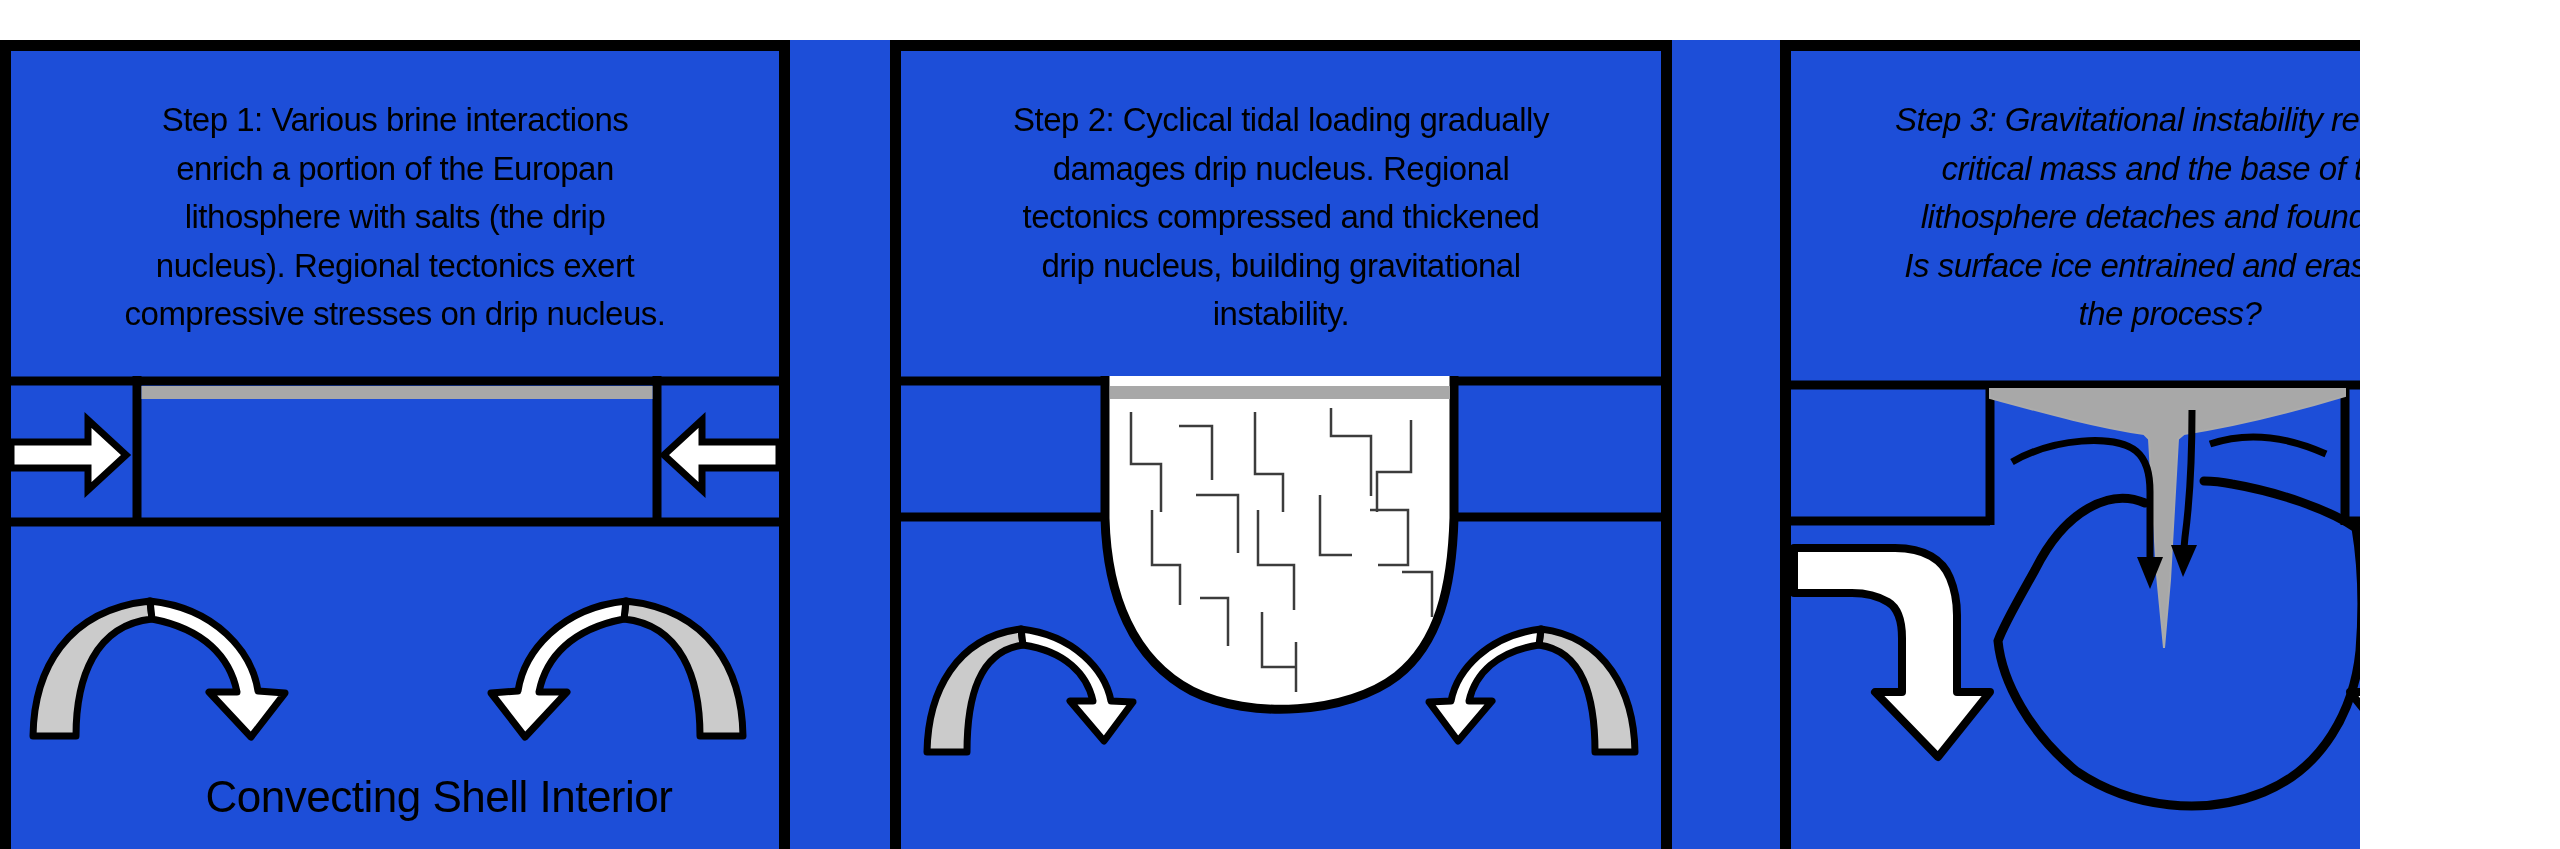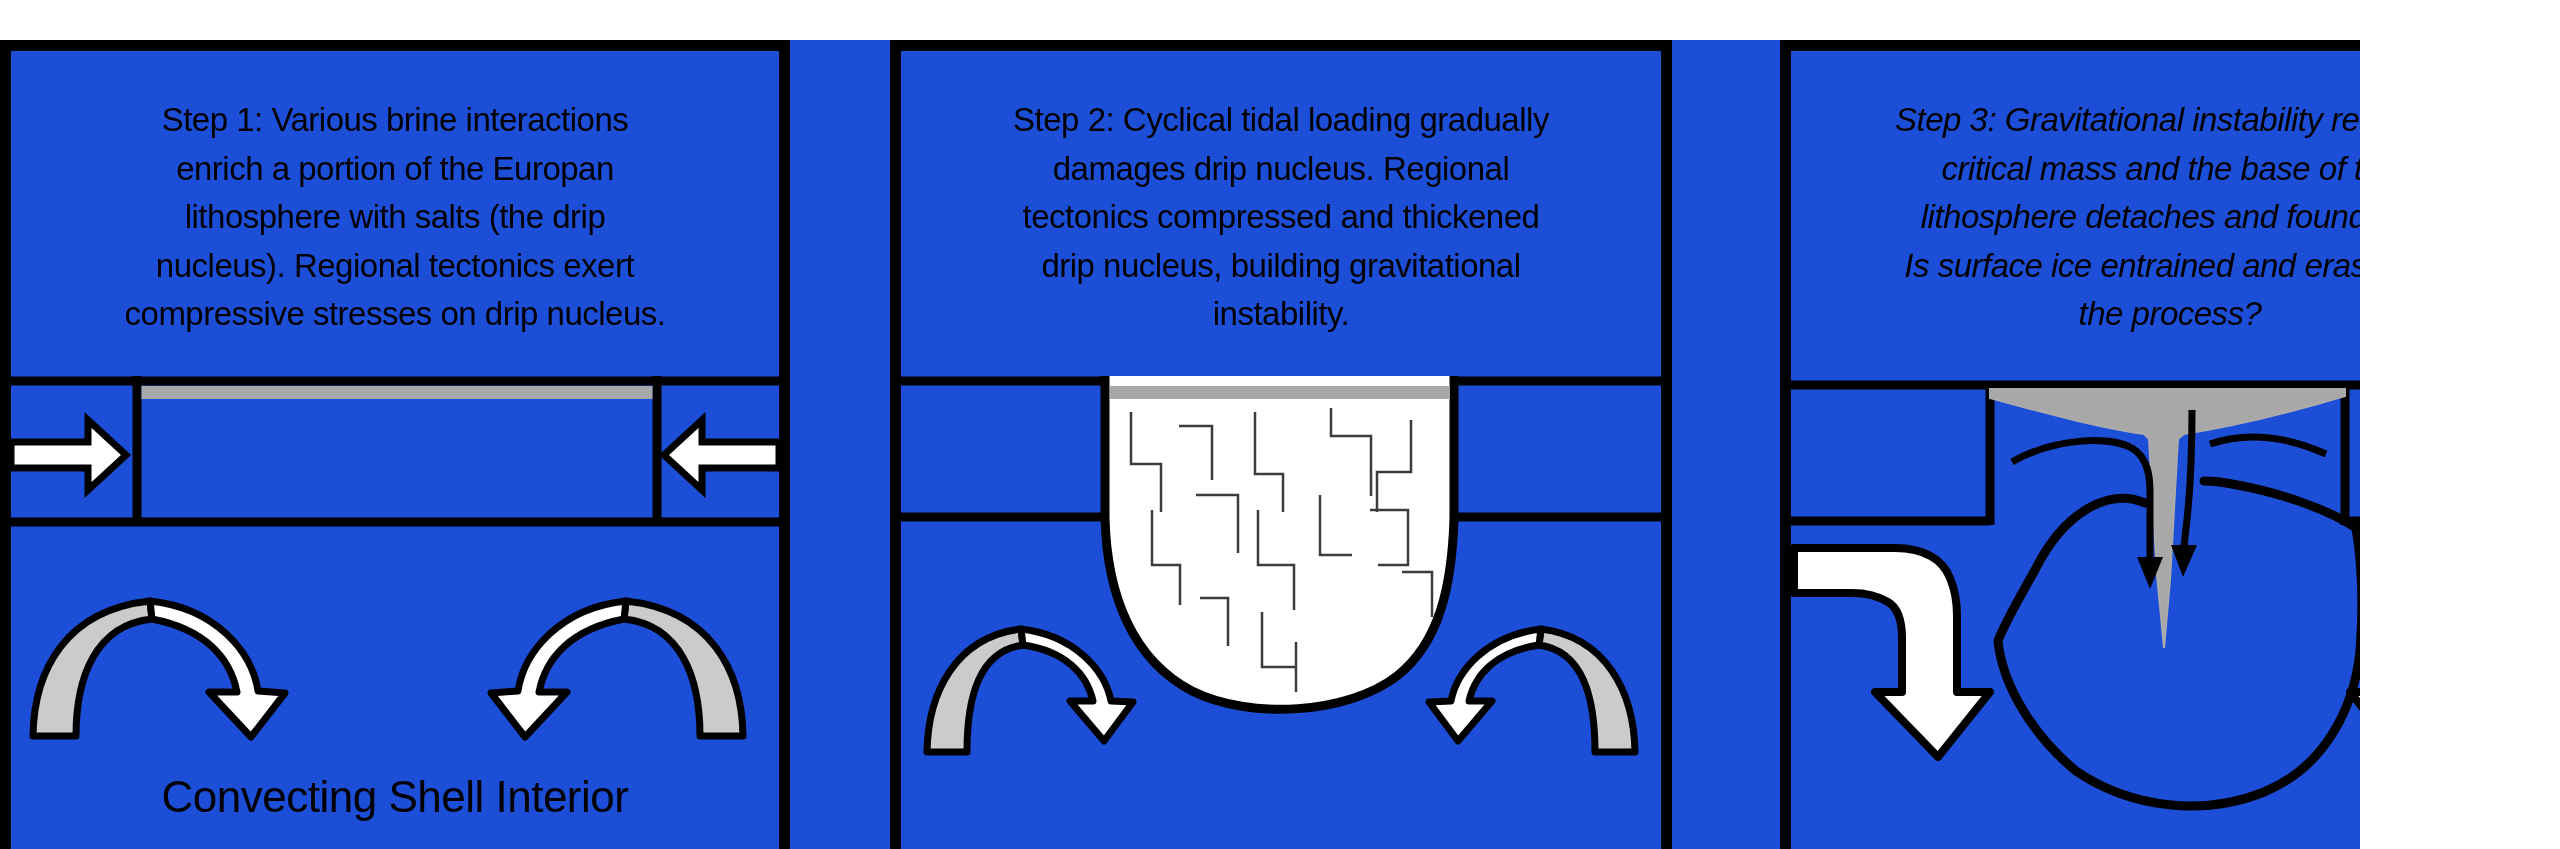--- a/index.html
+++ b/index.html
@@ -6,21 +6,21 @@
   #stage{position:relative;width:2360px;height:849px;background:#1d4ed8;overflow:hidden;
          font-family:"Liberation Sans",sans-serif;color:#000;margin-top:40px;}
   .panel{position:absolute;top:0;height:849px;}
   .panel svg{position:absolute;left:0;top:0;display:block;}
   .caption{position:absolute;top:56px;left:3%;width:94%;text-align:center;
            font-size:33px;line-height:48.5px;font-weight:400;white-space:pre-line;
            letter-spacing:-0.5px;}
   .drip-label{position:absolute;left:141px;top:392px;width:512px;text-align:center;
               font-size:38px;letter-spacing:-0.5px;}
   .interior-label{position:absolute;left:0;top:732px;width:100%;text-align:center;
-                  font-size:44px;letter-spacing:-0.5px;}
+                  font-size:44px;letter-spacing:-0.5px;padding-left:44px;}
   #panel1{left:0;width:790px;}
   #panel2{left:890px;width:782px;}
   #panel3{left:1780px;width:780px;}
   .ln{stroke:#000;fill:none;}
 </style>
 </head>
 <body>
 
 <div id="stage">
 

